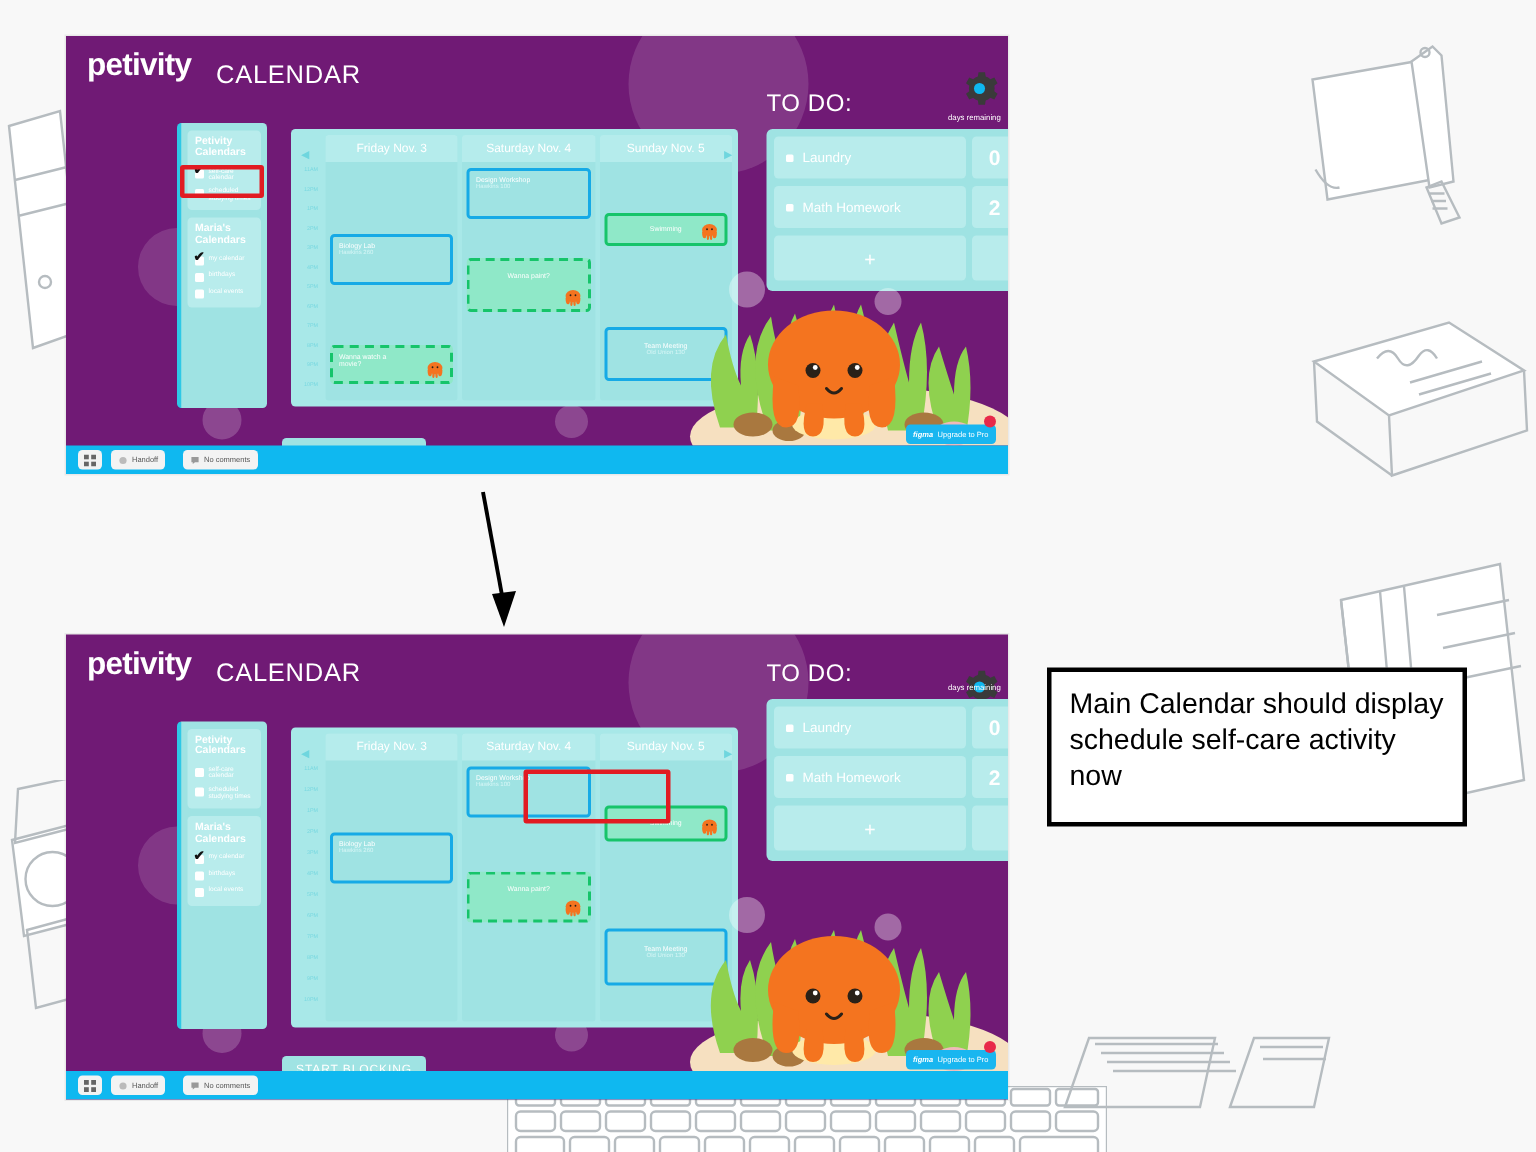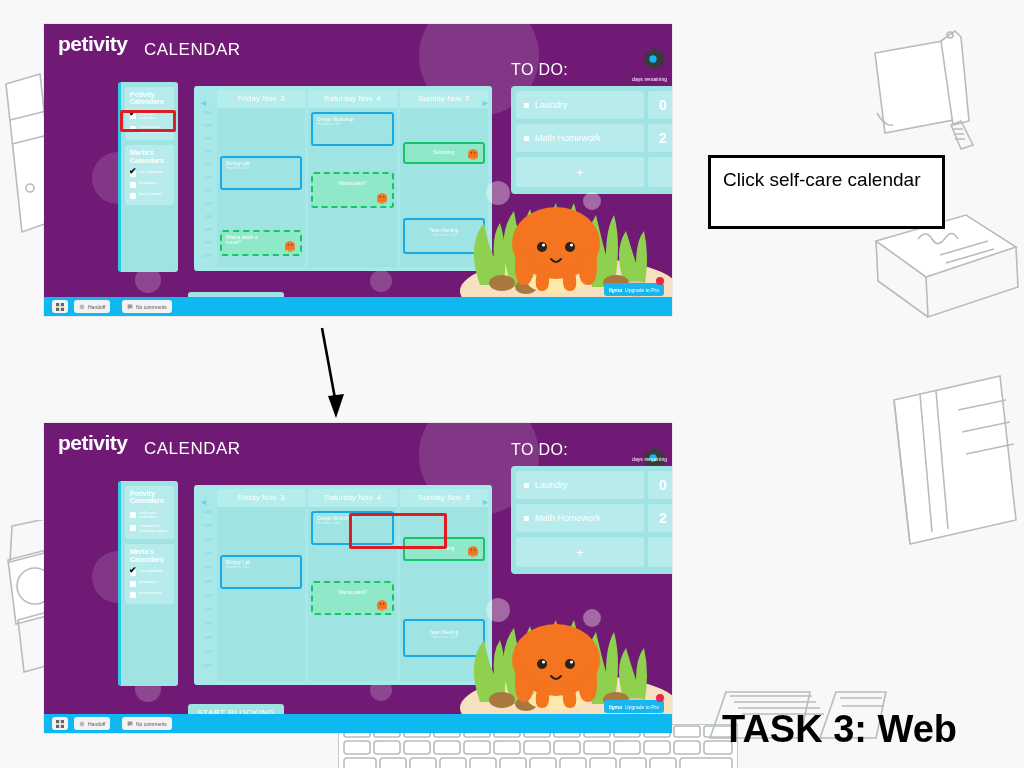--- a/index.html
+++ b/index.html
@@ -636,18 +636,17 @@
       <div class="upgrade" style="right:8px; top:-14px;">
         <span style="font-size:5px; font-style:italic; font-weight:bold;">figma</span>
         <span style="font-size:5px;">Upgrade to Pro</span>
       </div>
       <div class="upgrade-dot" style="right:8px; top:-20px;"></div>
     </div>
 
     <div class="hl-red" style="left:305px; top:90px; width:98px; height:36px;"></div>
   </div>
 
-  <div class="callout" style="left:708px; top:155px; width:237px; height:74px; font-size:19px;">Click self-care calendar</div>
-
-
-  <div class="task-label" style="left:722px; top:708px; font-size:38px;">TASK 3: Web</div>
+
+  <div class="callout" style="left:698px; top:445px; width:280px; height:106px; font-size:19px;">Main Calendar should display schedule self-care activity now</div>
+
 
 </div>
 
 </body></html>

